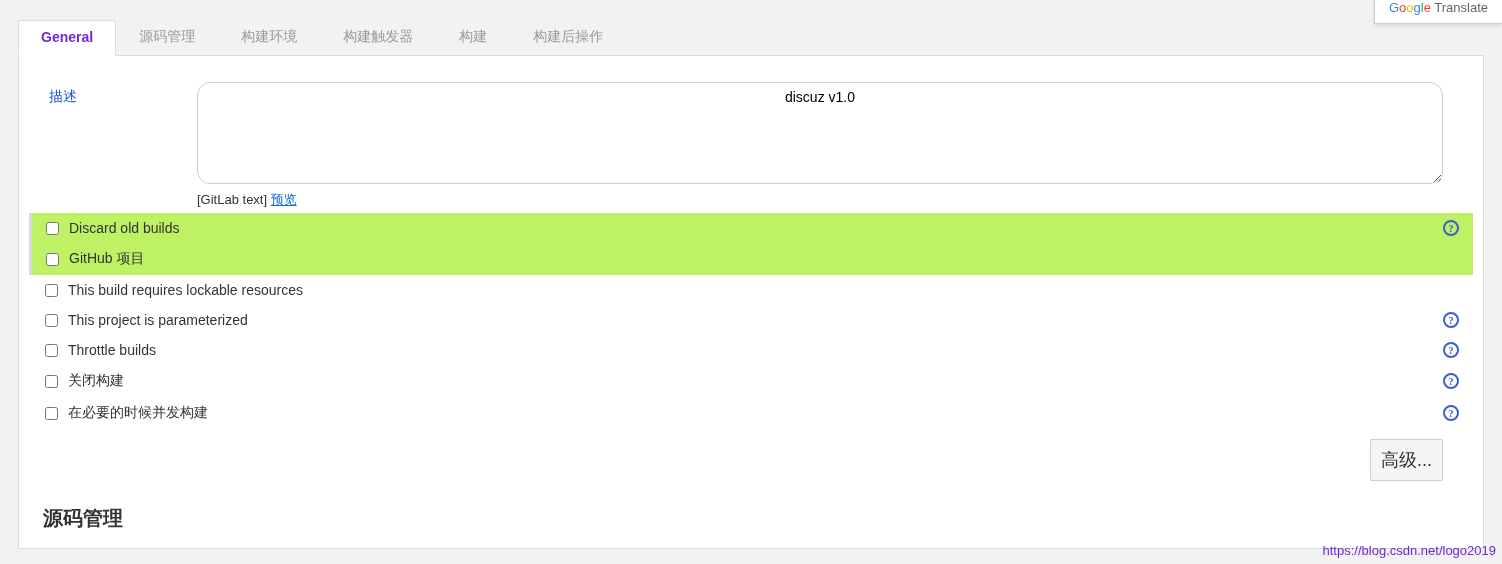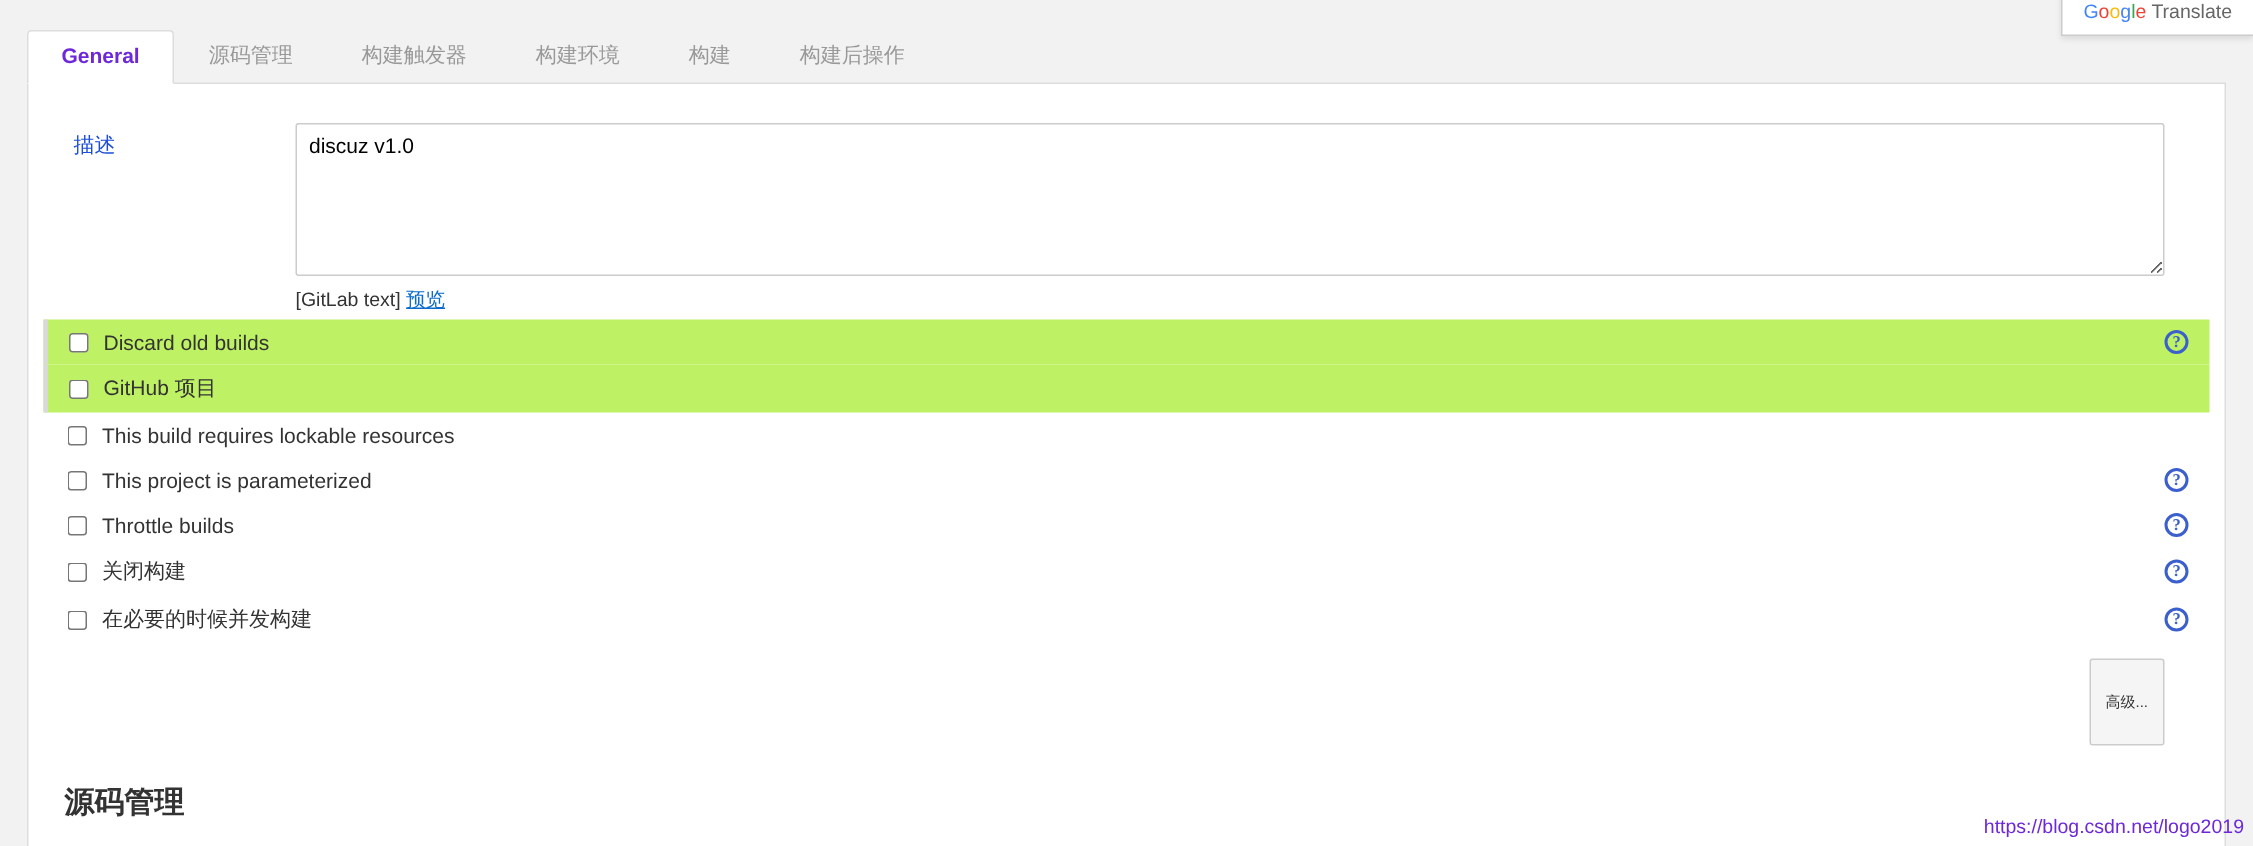--- a/index.html
+++ b/index.html
@@ -59,25 +59,26 @@
       color: #1d4ed8;
     }
     .form-input-col {
       flex: 1;
       padding-right: 30px;
     }
     textarea.desc {
       width: 100%;
       height: 102px;
       border: 1px solid #ccc;
-      border-radius: 2px;
+      border-radius: 13px;
       padding: 6px 8px;
       font-family: Arial, sans-serif;
       font-size: 14px;
       resize: vertical;
+      text-align: center;
     }
     .desc-hint {
       margin-top: 4px;
       font-size: 13px;
       color: #333;
     }
     .desc-hint a { color: #0b6cce; text-decoration: underline; cursor: pointer; }
     .option-row {
       display: flex;
       align-items: center;
@@ -134,22 +135,22 @@
       font-size: 14px;
     }
     .adv-row {
       display: flex;
       justify-content: flex-end;
       padding: 10px 30px 10px 10px;
     }
     .adv-btn {
       border: 1px solid #ccc;
       background: #f5f5f5;
-      padding: 21px 10px;
-      font-size: 10px;
+      padding: 8px 10px;
+      font-size: 18px;
       border-radius: 2px;
       cursor: pointer;
       color: #333;
     }
     .section-title {
       font-size: 20px;
       font-weight: bold;
       padding: 14px 14px 6px 14px;
     }
     .translate-badge {
@@ -186,22 +187,22 @@
 <div class="translate-badge">
   <span class="g-colored"><span>G</span><span>o</span><span>o</span><span>g</span><span>l</span><span>e</span></span>
   <span>Translate</span>
 </div>
 
 <div class="page-wrap">
 
   <div class="tabs-row">
     <div class="tab active"><span>General</span></div>
     <div class="tab"><span>源码管理</span></div>
+    <div class="tab"><span>构建环境</span></div>
     <div class="tab"><span>构建触发器</span></div>
-    <div class="tab"><span>构建环境</span></div>
     <div class="tab"><span>构建</span></div>
     <div class="tab"><span>构建后操作</span></div>
   </div>
 
   <div class="panel">
 
     <div class="form-row">
       <div class="form-label-col">描述</div>
       <div class="form-input-col">
         <textarea class="desc" style="">discuz v1.0</textarea>

